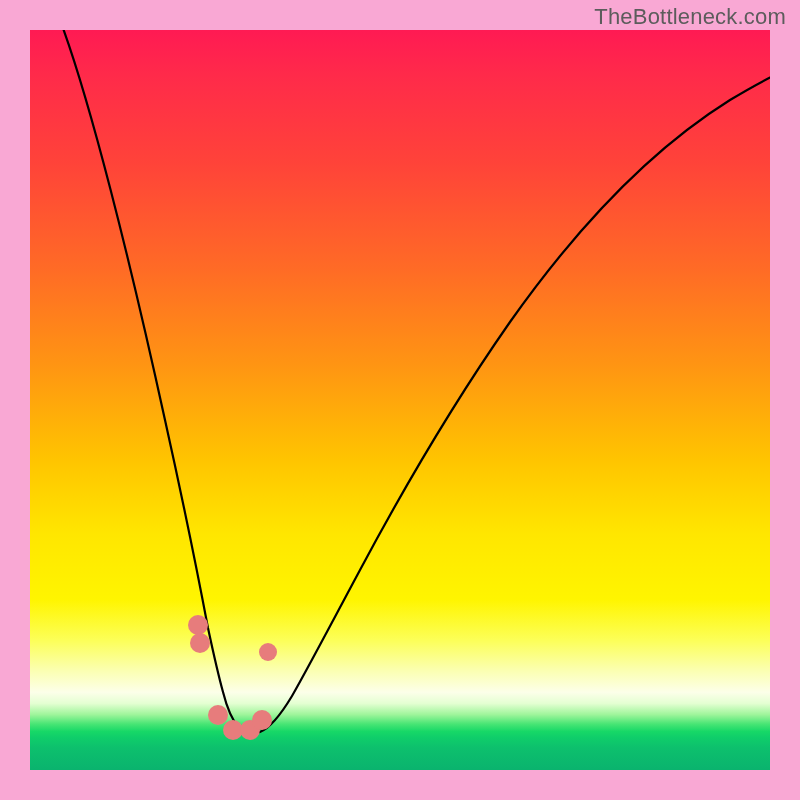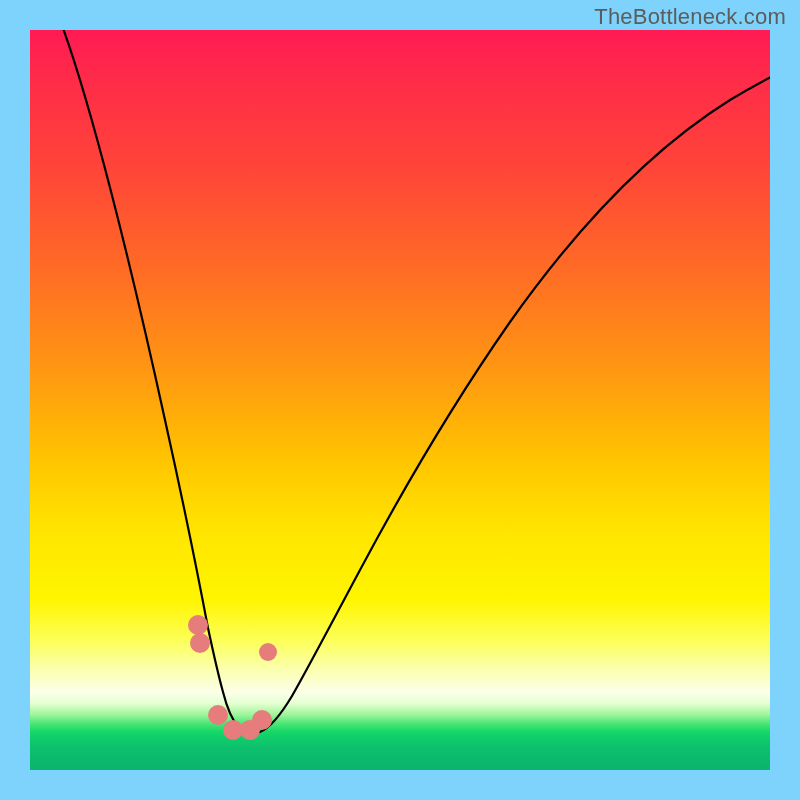--- a/index.html
+++ b/index.html
@@ -8,21 +8,21 @@
     width: 800px;
     height: 800px;
     background: #000;
     overflow: hidden;
     font-family: Arial, Helvetica, sans-serif;
   }
   .frame {
     position: relative;
     width: 800px;
     height: 800px;
-    background: #7dd3fc;
+    background: #f9a8d4;
   }
   .watermark {
     position: absolute;
     top: 4px;
     right: 14px;
     color: #5c5c5c;
     font-size: 22px;
     font-weight: 500;
     letter-spacing: 0.2px;
     z-index: 20;

